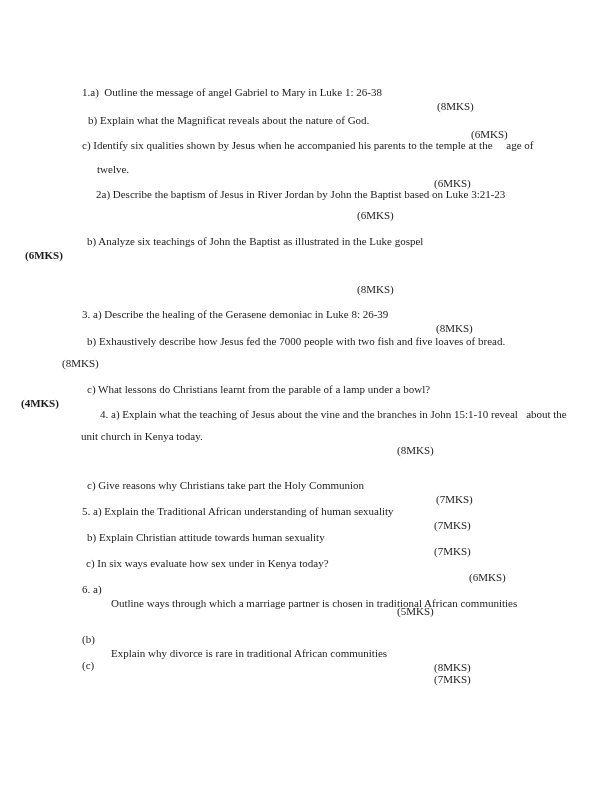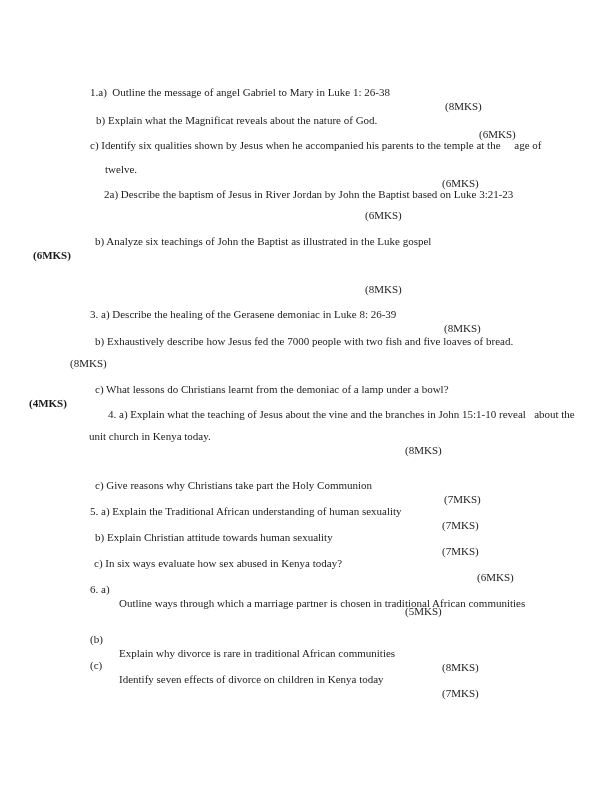--- a/index.html
+++ b/index.html
@@ -12,21 +12,21 @@
     width: 612px;
     height: 792px;
     background: #ffffff;
     overflow: hidden;
     font-family: "Liberation Serif", serif;
     font-size: 11px;
     color: #1c1c1c;
   }
   .ln {
     position: absolute;
-    left: 12px;
+    left: 4px;
     width: 510px;
     line-height: 14px;
     white-space: pre;
   }
   .t {
     display: inline-block;
     white-space: pre;
   }
   .lbl {
     display: inline-block;
@@ -95,21 +95,21 @@
 
   <div class="ln" style="top:320px">
     <span class="t" style="margin-left:72px">b) Exhaustively describe how Jesus fed the 7000 people with two fish and five loaves of bread.</span>
   </div>
 
   <div class="ln" style="top:342px">
     <span class="m" style="left:58px">(8MKS)</span>
   </div>
 
   <div class="ln" style="top:368px">
-    <span class="t" style="margin-left:72px">c) What lessons do Christians learnt from the demoniac of a lamp under a bowl?</span>
+    <span class="t" style="margin-left:72px">c) What lessons do Christians learnt from the parable of a lamp under a bowl?</span>
     <span class="m-inline" style="margin-left:6px">(4MKS)</span>
   </div>
 
   <div class="ln" style="top:393px">
     <span class="t" style="margin-left:85px">4. a) Explain what the teaching of Jesus about the vine and the branches in John 15:1-10 reveal   about the</span>
   </div>
 
   <div class="ln" style="top:415px">
     <span class="t" style="margin-left:66px">unit church in Kenya today.</span>
     <span class="m" style="left:393px">(8MKS)</span>
@@ -125,38 +125,37 @@
     <span class="t" style="margin-left:67px">5. a) Explain the Traditional African understanding of human sexuality</span>
     <span class="m" style="left:430px">(7MKS)</span>
   </div>
 
   <div class="ln" style="top:516px">
     <span class="t" style="margin-left:72px">b) Explain Christian attitude towards human sexuality</span>
     <span class="m" style="left:430px">(7MKS)</span>
   </div>
 
   <div class="ln" style="top:542px">
-    <span class="t" style="margin-left:71px">c) In six ways evaluate how sex abused in Kenya today?</span>
+    <span class="t" style="margin-left:71px">c) In six ways evaluate how sex under in Kenya today?</span>
     <span class="m" style="left:465px">(6MKS)</span>
   </div>
 
   <div class="ln" style="top:568px">
     <span class="lbl" style="margin-left:67px">6. a)</span>
     <span class="t-abs" style="left:107px">Outline ways through which a marriage partner is chosen in traditional African communities</span>
   </div>
 
   <div class="ln" style="top:590px">
     <span class="m" style="left:393px">(5MKS)</span>
   </div>
 
   <div class="ln" style="top:618px">
     <span class="lbl" style="margin-left:67px">(b)</span>
     <span class="t-abs" style="left:107px">Explain why divorce is rare in traditional African communities</span>
     <span class="m" style="left:430px">(8MKS)</span>
   </div>
 
   <div class="ln" style="top:644px">
     <span class="lbl" style="margin-left:67px">(c)</span>
-    <span class="t-abs" style="left:107px">Identify seven effects of divorce on children in Kenya today</span>
     <span class="m" style="left:430px">(7MKS)</span>
   </div>
 
 </div>
 
 </body></html>

